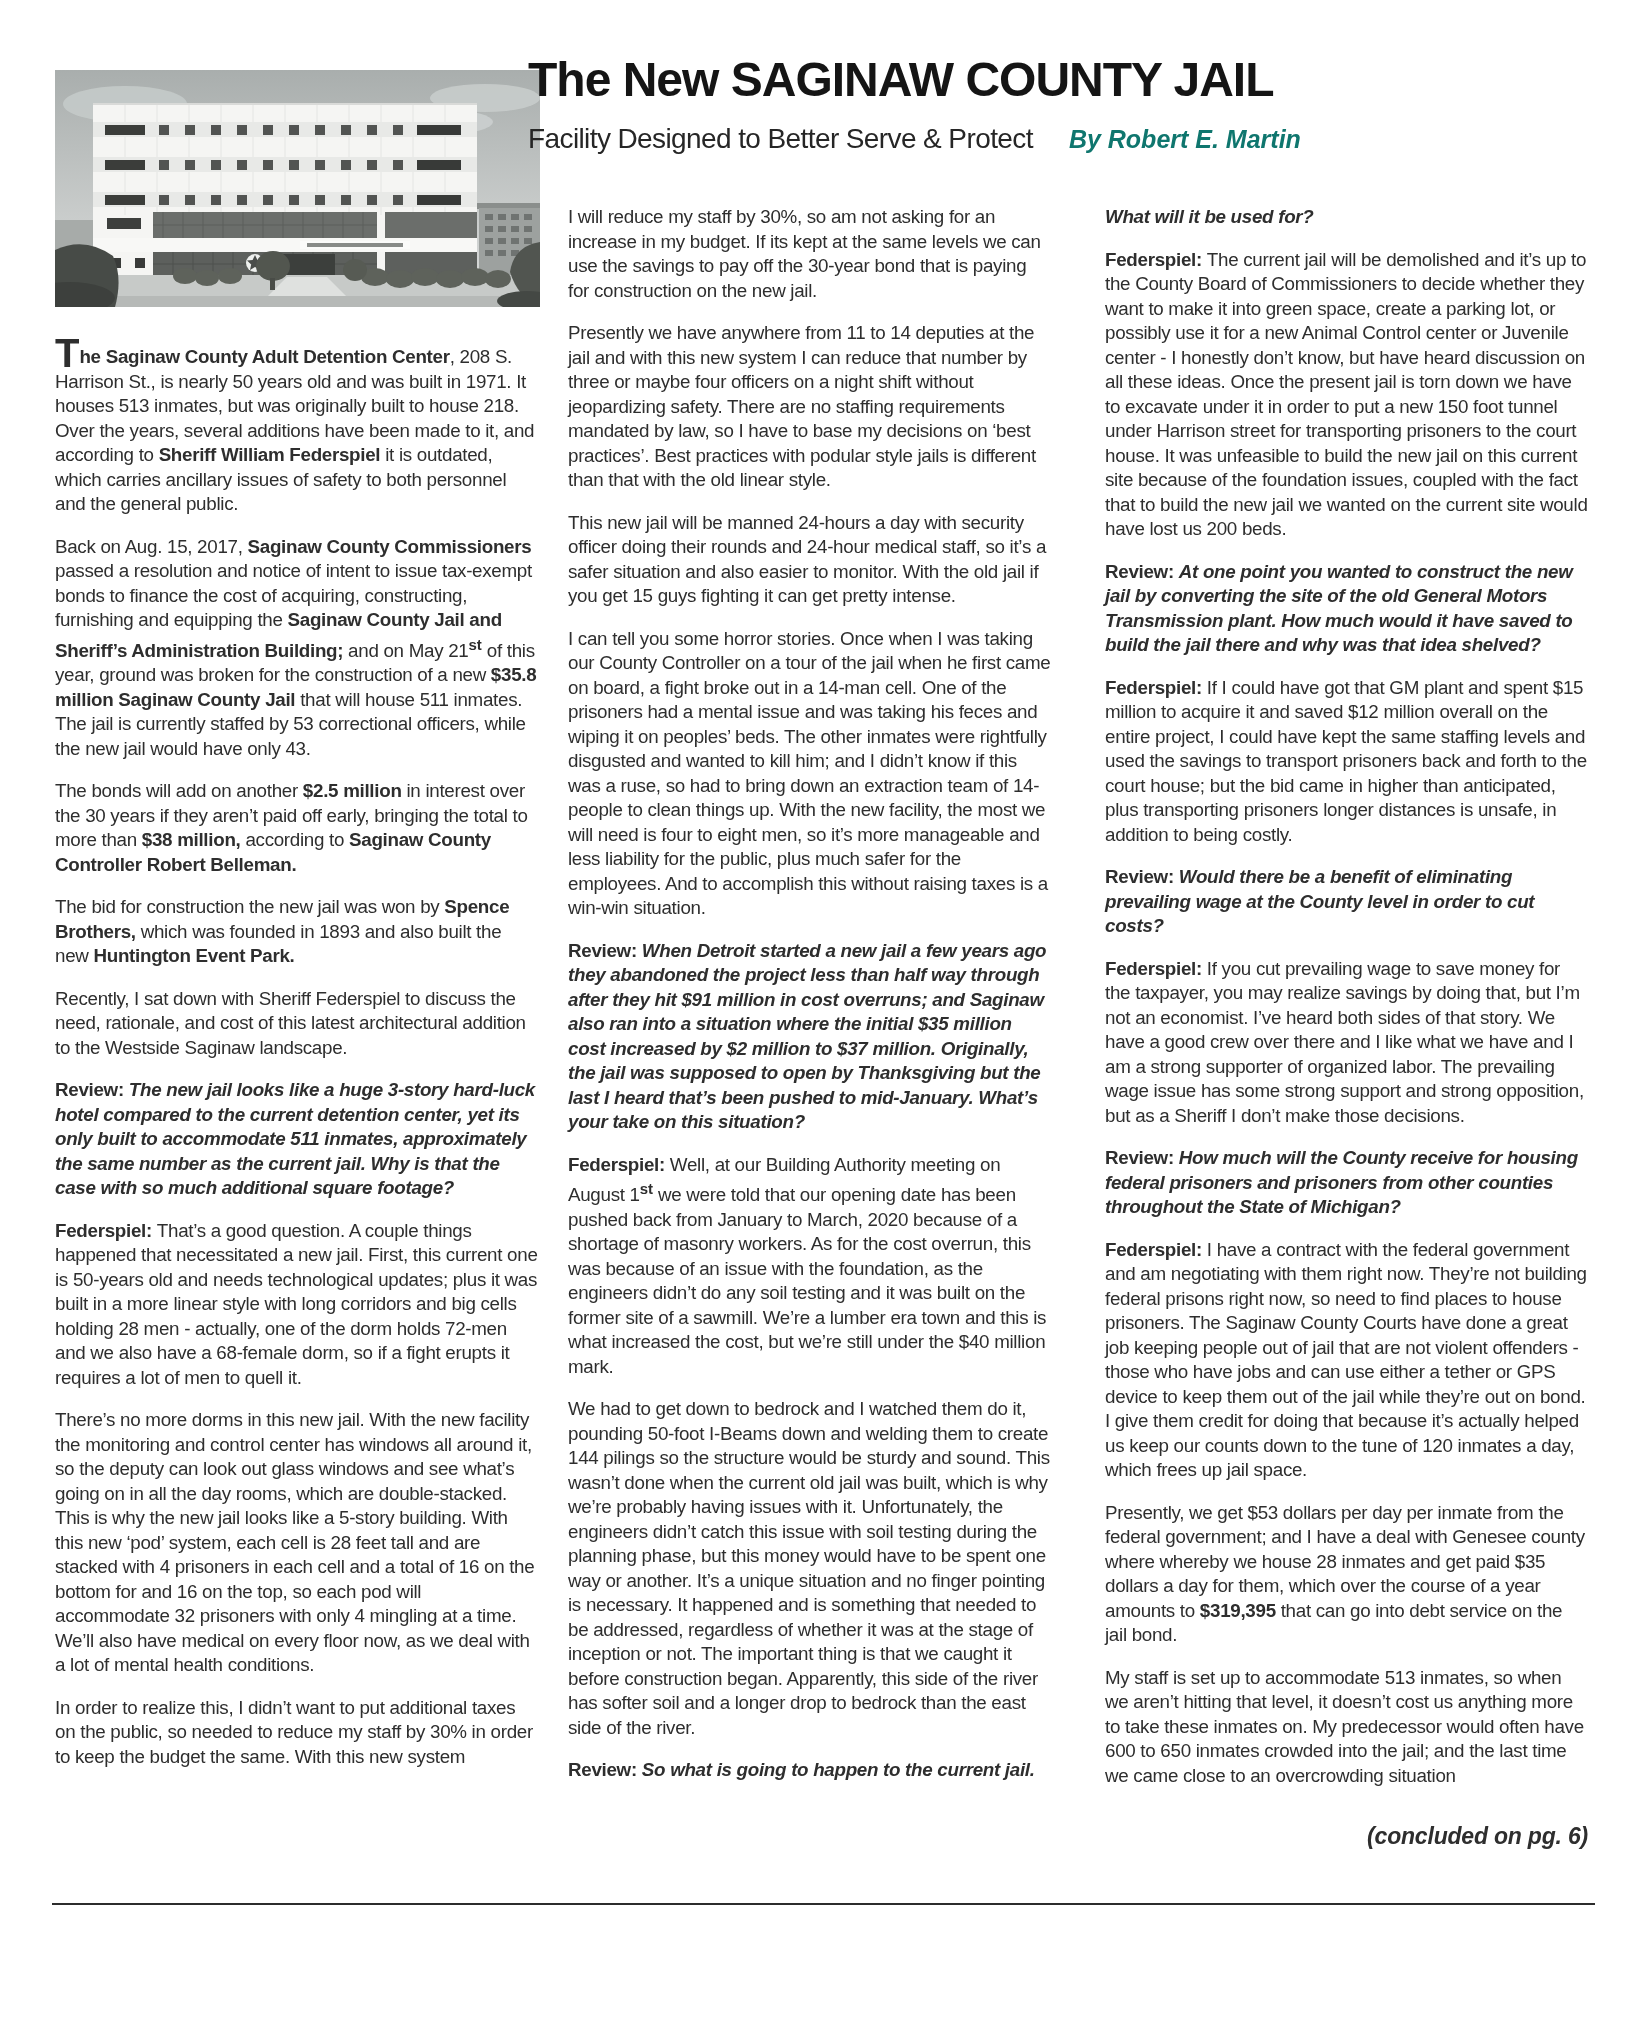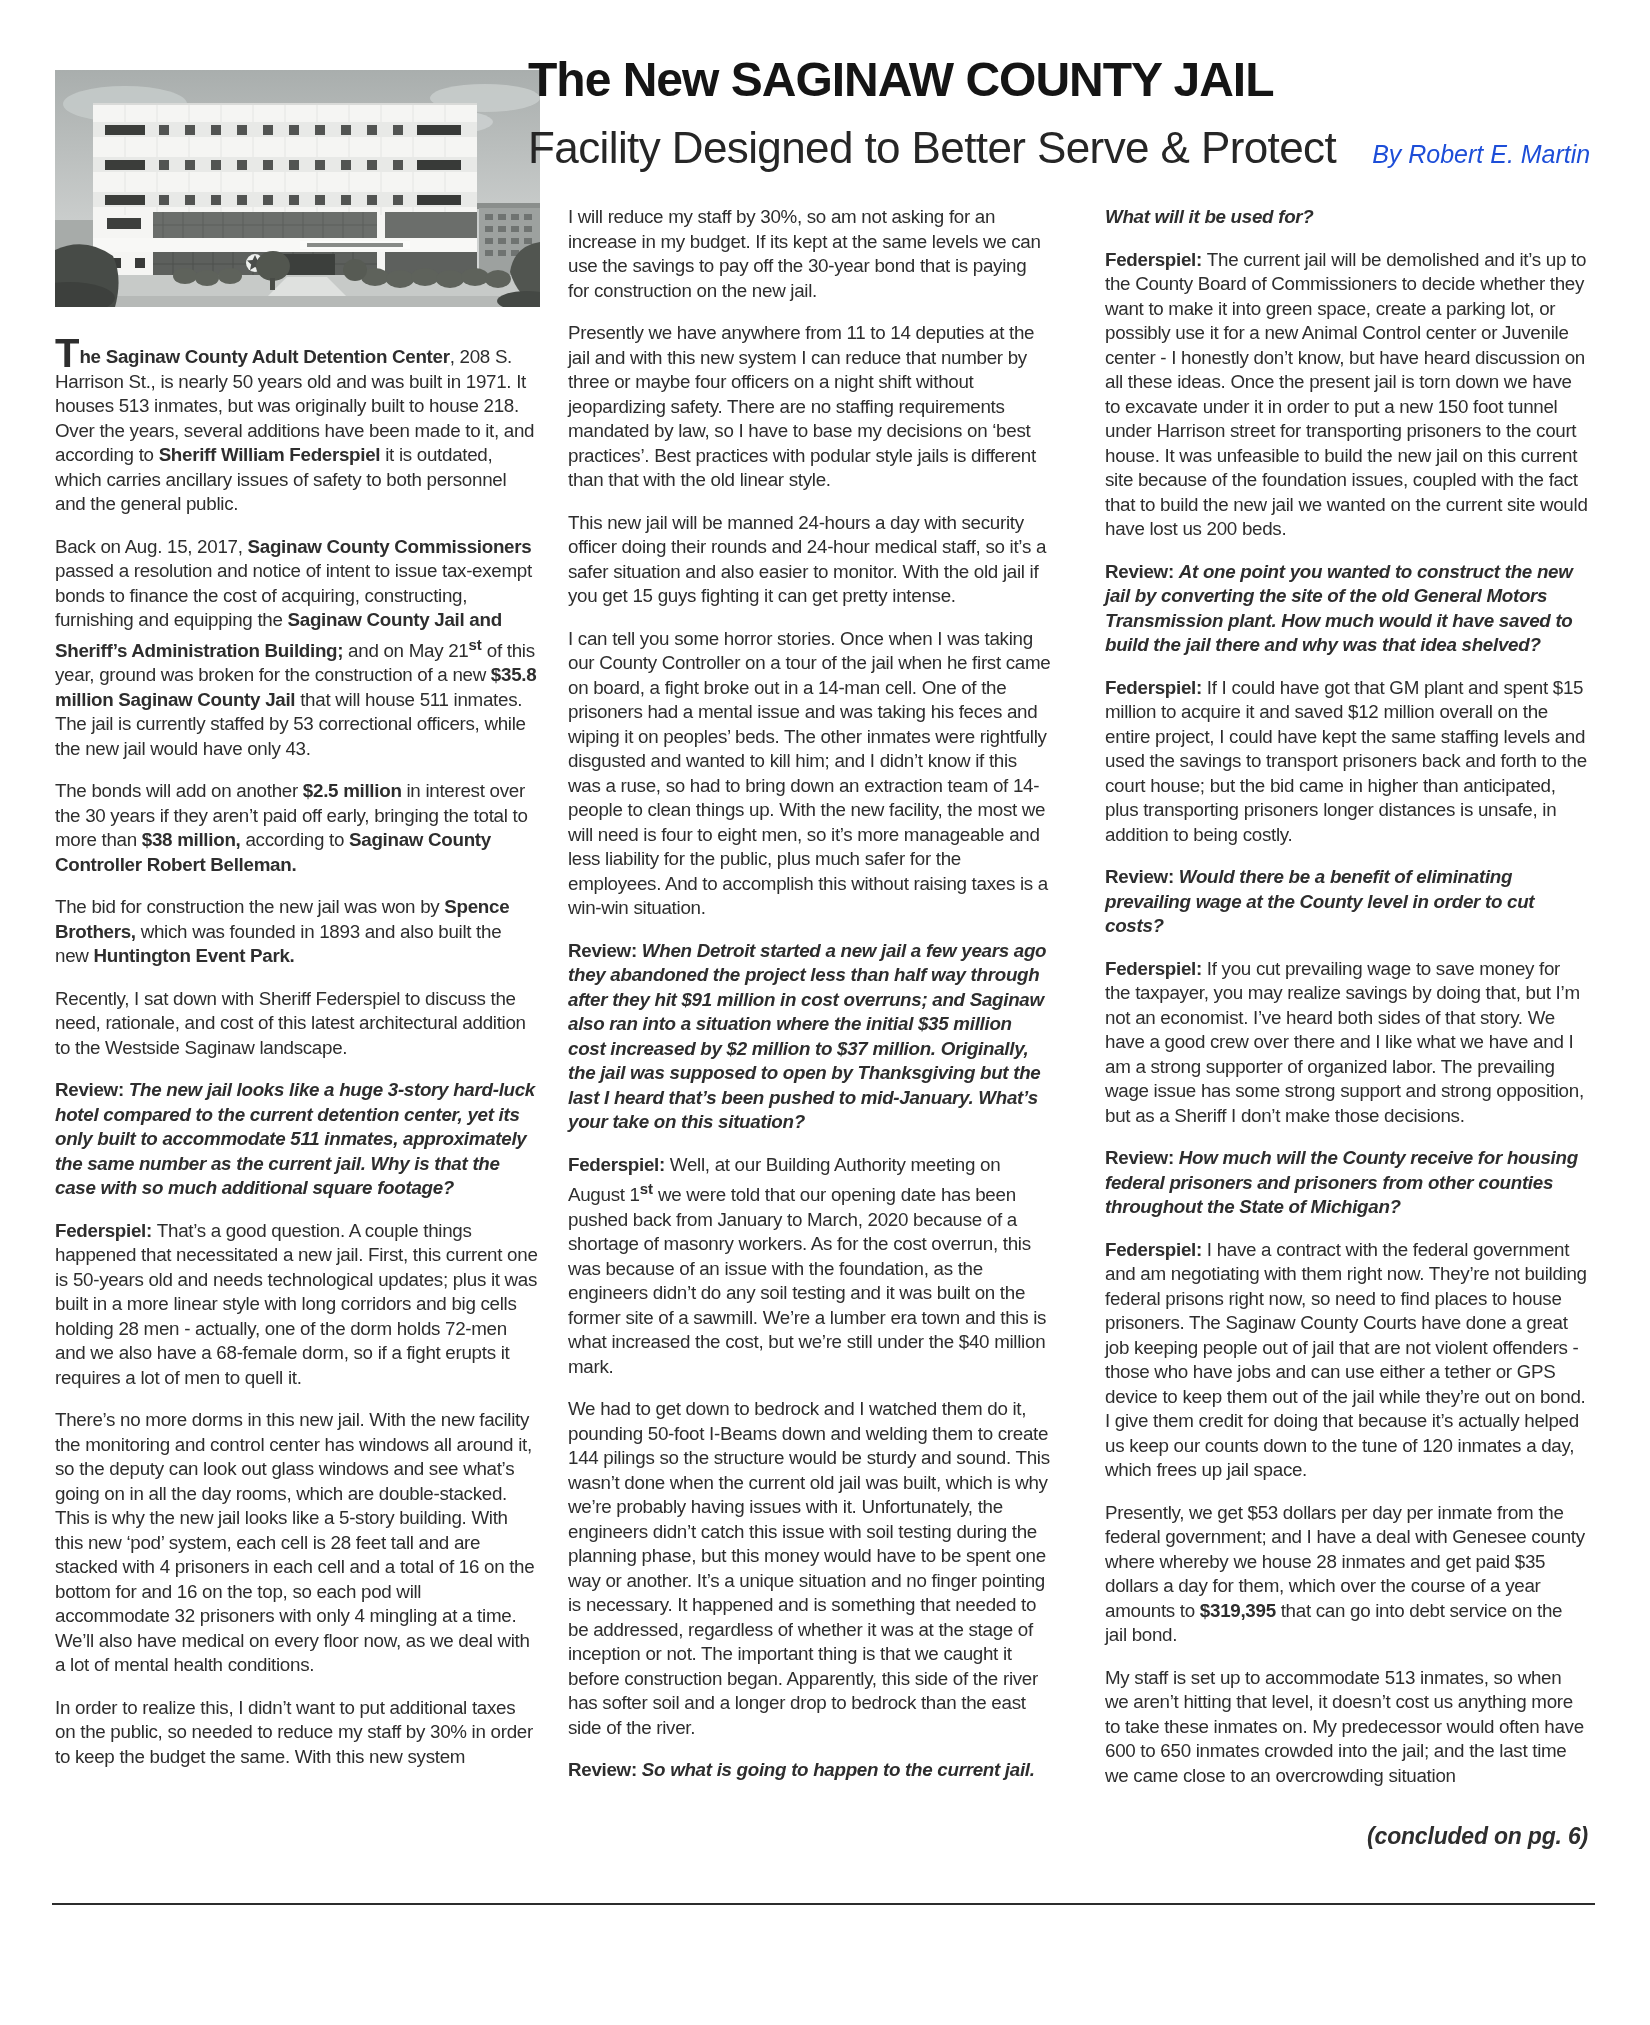--- a/index.html
+++ b/index.html
@@ -7,22 +7,22 @@
         font-family:"Liberation Sans",sans-serif;}
 
   
   .photo{position:absolute;left:55px;top:70px;width:485px;height:237px;}
   .photo svg{display:block;width:100%;height:100%;}
 
   
   .masthead{position:absolute;left:528px;top:54px;width:1080px;}
   .masthead h1{margin:0;font-size:48px;font-weight:bold;letter-spacing:-1px;color:#151515;line-height:1.1;}
   .subrow{margin-top:16px;white-space:nowrap;}
-  .subtitle{font-size:44px;font-weight:400;letter-spacing:-0.6px;color:#262626;}
-  .byline{font-size:25px;font-style:italic;font-weight:400;color:#1d4ed8;margin-left:36px;text-align:center;}
+  .subtitle{font-size:28px;font-weight:400;letter-spacing:-0.6px;color:#262626;}
+  .byline{font-size:25px;font-style:italic;font-weight:700;color:#0f766e;margin-left:36px;text-align:center;}
 
   
   .col{position:absolute;width:483px;color:#2e2e2e;font-size:18.8px;line-height:24.5px;
        letter-spacing:-0.3px;text-align:left;}
   .col1{left:55px;top:341px;}
   .col2{left:568px;top:205px;}
   .col3{left:1105px;top:205px;}
   .para{margin:0 0 18px 0;}
   .seg{white-space:pre-wrap;}
   .seg-b{font-weight:bold;}

